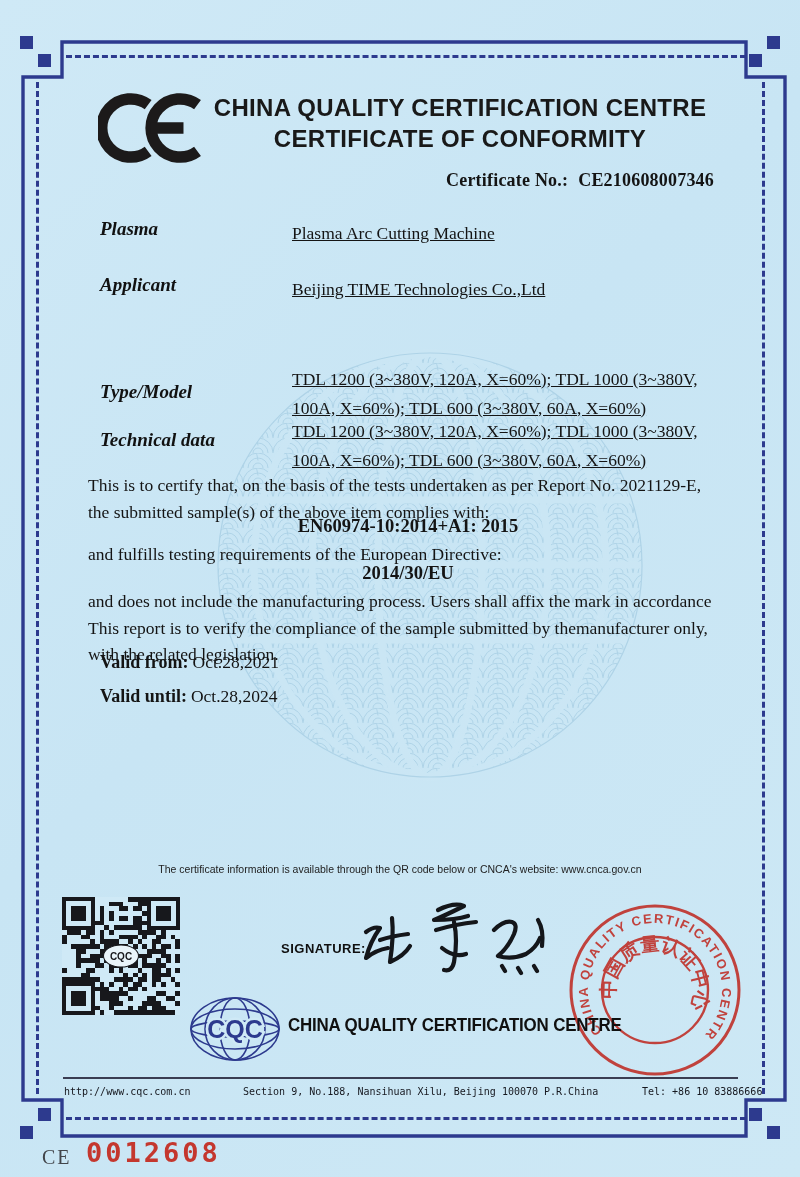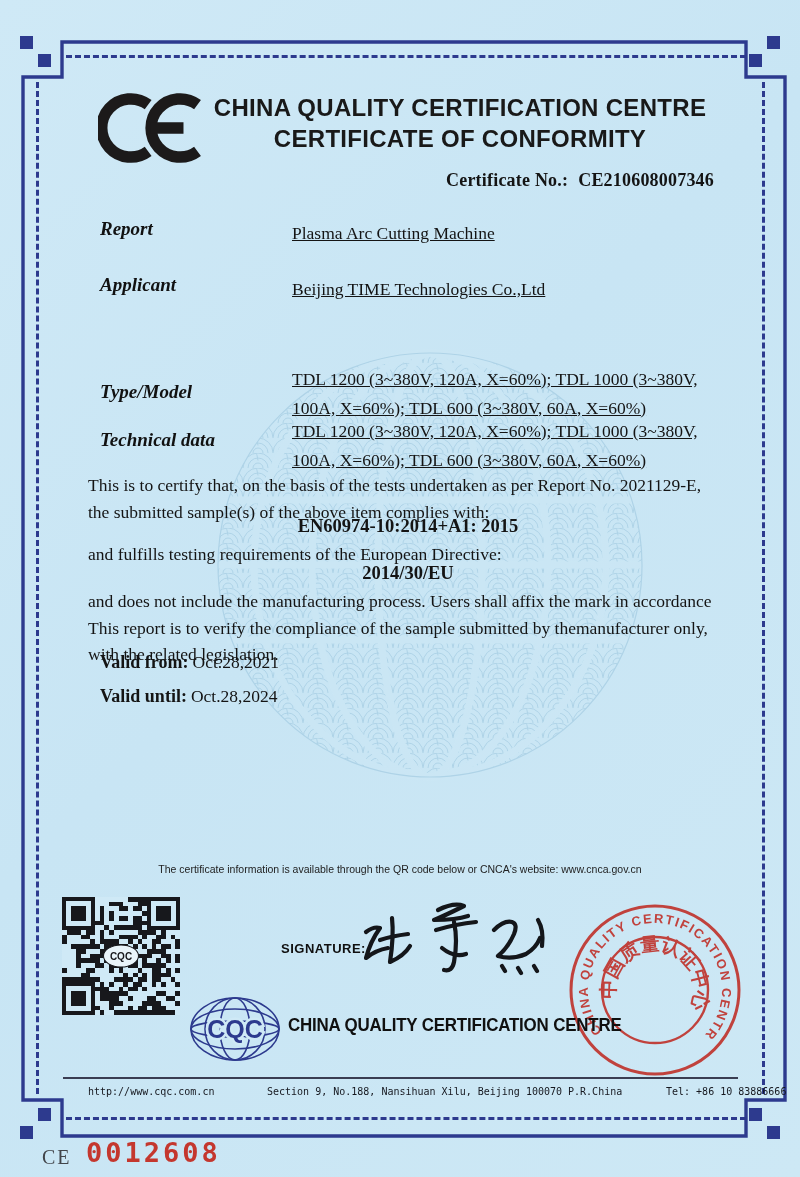--- a/index.html
+++ b/index.html
@@ -39,21 +39,21 @@
     width:34px; height:21px; line-height:21px; text-align:center;
     font-family:"Liberation Sans", sans-serif; font-weight:bold; font-size:10px; color:#17181c;}
   #sig-label{left:281px; top:941px; font-family:"Liberation Sans", sans-serif;
     font-weight:bold; font-size:13px; letter-spacing:.5px; color:#101010;}
   .visually-hidden{position:absolute; width:1px; height:1px; overflow:hidden;
     clip:rect(0 0 0 0); white-space:nowrap;}
   #cqc-name{left:288px; top:1015px; font-family:"Liberation Sans", sans-serif;
     font-weight:bold; font-size:18px; letter-spacing:-.2px; color:#101010;
     transform:scaleX(.94); transform-origin:left center;}
   #footer-rule{left:63px; top:1077px; width:675px; height:2px; background:#3a3d52;}
-  .footer-txt{top:1086px; font-family:"DejaVu Sans Mono", monospace; font-size:10px; color:#16181f;margin-left:24px;}
+  .footer-txt{top:1086px; font-family:"DejaVu Sans Mono", monospace; font-size:10px; color:#16181f;}
   #serial-prefix{left:42px; top:1146px; font-size:20px; letter-spacing:2px; color:#42454a;}
   #serial-number{left:86px; top:1137px; font-family:"DejaVu Sans Mono", monospace;
     font-weight:bold; font-size:27px; letter-spacing:3px;}
   
   .stamp-ring{font-family:"Liberation Sans", sans-serif; font-size:13px; font-weight:bold; letter-spacing:1.6px;}
   .stamp-cjk{font-size:19px; font-weight:bold;}
 </style>
 </head>
 <body>
 
@@ -108,21 +108,21 @@
 
   <div class="abs" id="title">
     <div>CHINA QUALITY CERTIFICATION CENTRE</div>
     <div>CERTIFICATE OF CONFORMITY</div>
   </div>
 
   <div class="abs" id="cert-no">
     <span>Certificate No.:</span><span class="gap"></span><span>CE210608007346</span>
   </div>
 
-  <div class="abs flabel" style="left:100px; top:218px;">Report</div>
+  <div class="abs flabel" style="left:100px; top:218px;">Plasma</div>
   <div class="abs fvalue" style="left:292px; top:219px;">Plasma Arc Cutting Machine</div>
 
   <div class="abs flabel" style="left:100px; top:274px;">Applicant</div>
   <div class="abs fvalue" style="left:292px; top:275px;">Beijing TIME Technologies Co.,Ltd</div>
 
   <div class="abs flabel" style="left:100px; top:381px;">Type/Model</div>
   <div class="abs fvalue" style="left:292px; top:365px; line-height:28.5px;">
     <div>TDL 1200 (3~380V, 120A, X=60%); TDL 1000 (3~380V,</div>
     <div>100A, X=60%);  TDL 600  (3~380V, 60A, X=60%)</div>
   </div>

